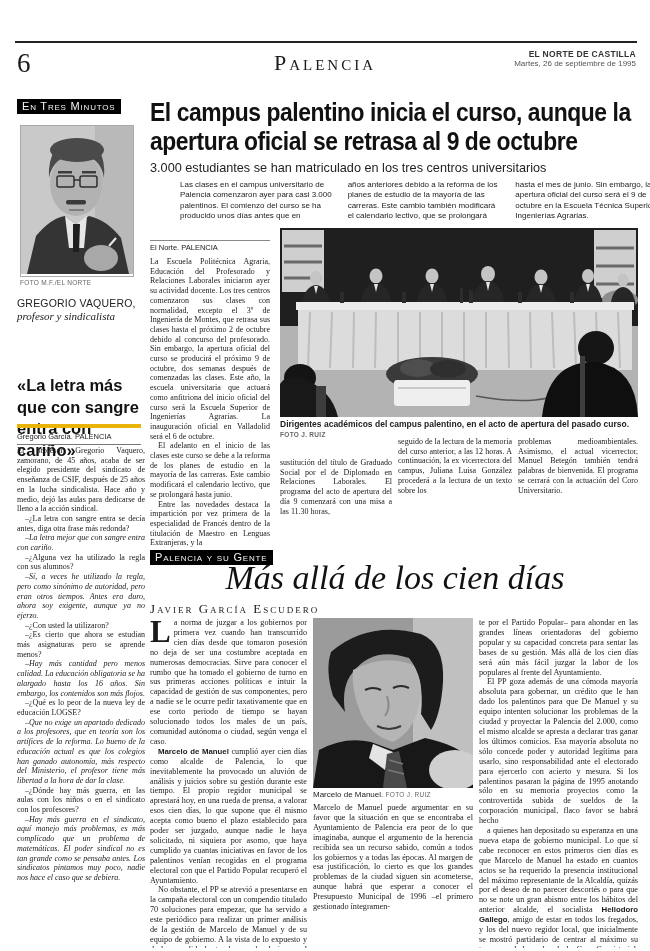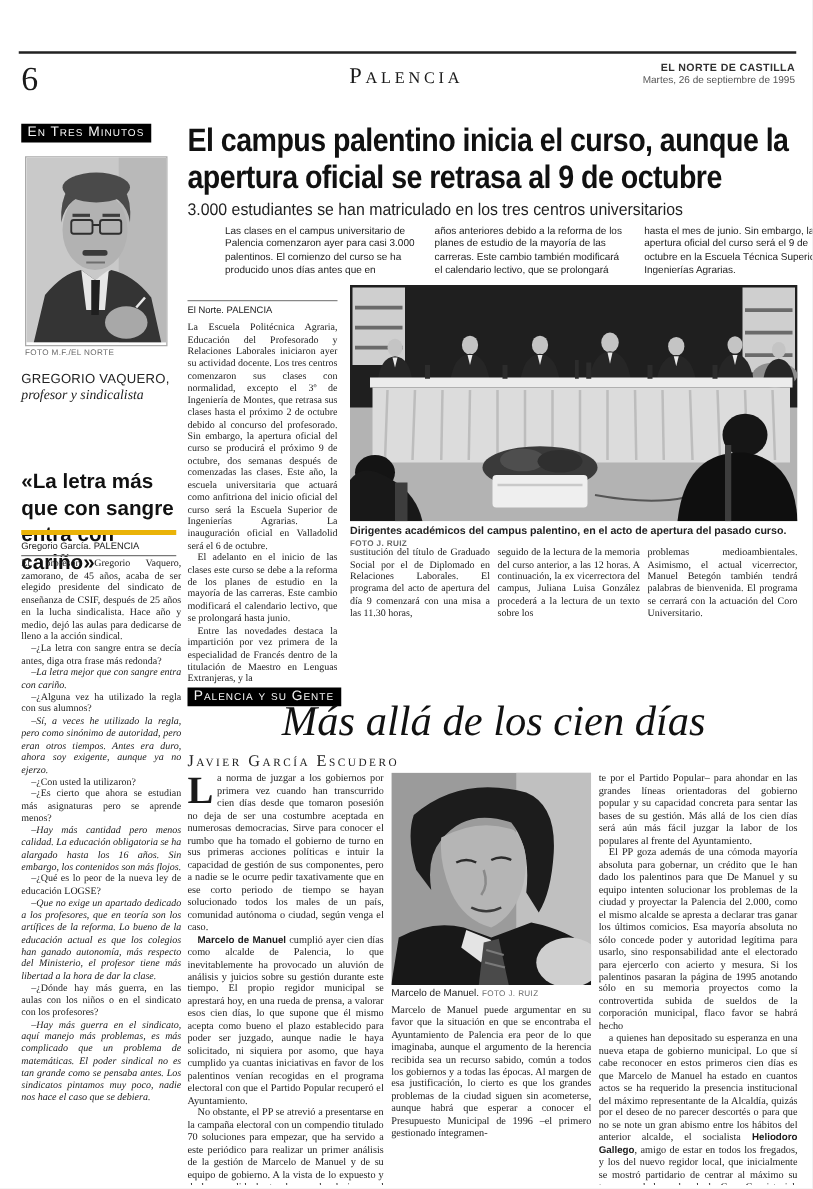--- a/index.html
+++ b/index.html
@@ -2,21 +2,21 @@
 <html><head>
 <meta charset="utf-8">
 <style>
   html,body{margin:0;padding:0;background:#e8e8e8;}
   #page{position:relative;width:650px;height:951px;background:#ffffff;overflow:hidden;
         font-family:"Liberation Serif",serif;color:#1a1a1a;}
   
   .top-rule{position:absolute;left:15px;top:41px;width:622px;height:2px;background:#222;}
   .page-num{position:absolute;left:17px;top:48px;font-size:27px;font-family:"Liberation Serif",serif;}
   .section-title{position:absolute;left:0;top:50px;width:650px;text-align:center;
-        font-variant:small-caps;font-size:18px;letter-spacing:3px;}
+        font-variant:small-caps;font-size:22px;letter-spacing:3px;}
   .mast{position:absolute;right:14px;top:49px;text-align:right;font-family:"Liberation Sans",sans-serif;}
   .mast .m1{font-size:8.5px;font-weight:bold;color:#333;letter-spacing:.3px;}
   .mast .m2{font-size:8px;color:#555;}
   
   .kicker{background:#000000;color:#f5f5f5;font-family:"Liberation Sans",sans-serif;
         font-variant:small-caps;font-size:11px;letter-spacing:.8px;padding:1px 6px 2px 5px;}
   .rulebyl{border-top:4px solid #eab308;border-bottom:1px solid #777;padding:4px 0 3px;
         font-family:"Liberation Sans",sans-serif;font-size:7.5px;color:#222;}
   .photocredit{font-family:"Liberation Sans",sans-serif;font-size:6.5px;color:#666;letter-spacing:.3px;}
   .body-col{font-size:8px;line-height:9.7px;text-align:justify;}
@@ -42,21 +42,21 @@
         font-family:"Liberation Sans",sans-serif;font-size:13.5px;color:#222;}
   #standfirst{position:absolute;left:150px;top:180px;width:490px;display:flex;gap:13px;
         font-family:"Liberation Sans",sans-serif;font-size:8px;line-height:10.3px;color:#222;margin-left:30px;}
   #standfirst div{flex:1;text-align:left;}
   #main-byline{position:absolute;left:150px;top:240px;width:120px;border-top:1px solid #888;
         padding-top:2px;font-family:"Liberation Sans",sans-serif;font-size:7.5px;}
   #main-col1{position:absolute;left:150px;top:257px;width:120px;height:314px;overflow:hidden;}
   #main-photo{position:absolute;left:280px;top:228px;width:358px;height:189px;}
   #main-caption{position:absolute;left:280px;top:419px;width:358px;font-family:"Liberation Sans",sans-serif;
         font-size:8.5px;font-weight:bold;color:#222;}
-  #main-col2{position:absolute;left:280px;top:437px;width:112px;height:90px;overflow:hidden;}
+  #main-col2{position:absolute;left:280px;top:458px;width:112px;height:90px;overflow:hidden;}
   #main-col3{position:absolute;left:398px;top:437px;width:114px;height:90px;overflow:hidden;}
   #main-col4{position:absolute;left:518px;top:437px;width:120px;height:90px;overflow:hidden;}
   
   #g-kicker{position:absolute;left:150px;top:550px;}
   #g-headline{position:absolute;left:150px;top:559px;width:490px;text-align:center;
         font-style:italic;font-size:34px;line-height:38px;color:#111;}
   #g-author{position:absolute;left:150px;top:601px;width:490px;text-align:left;
         font-variant:small-caps;font-size:13px;letter-spacing:2px;color:#222;}
   .g-col{font-size:8.2px;line-height:9.9px;text-align:justify;}
   .g-col p{margin:0;text-indent:8px;}

